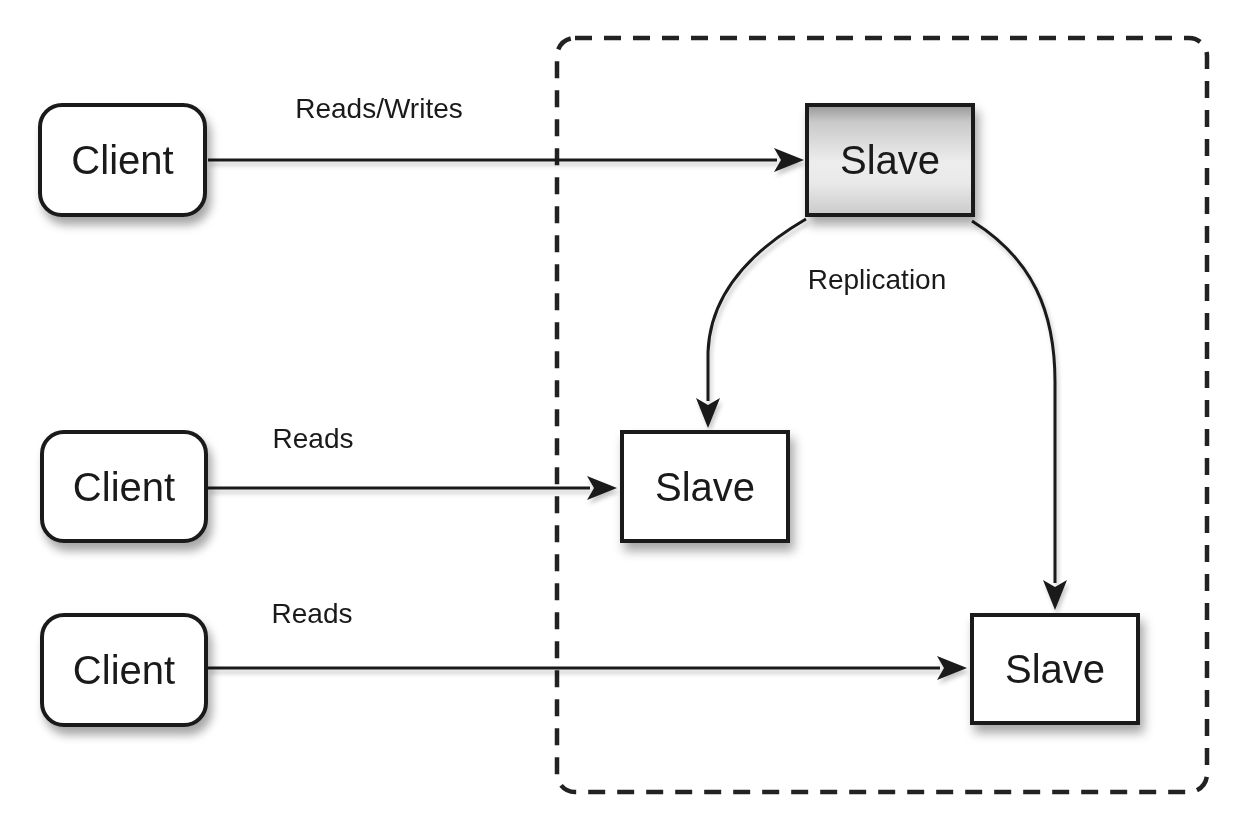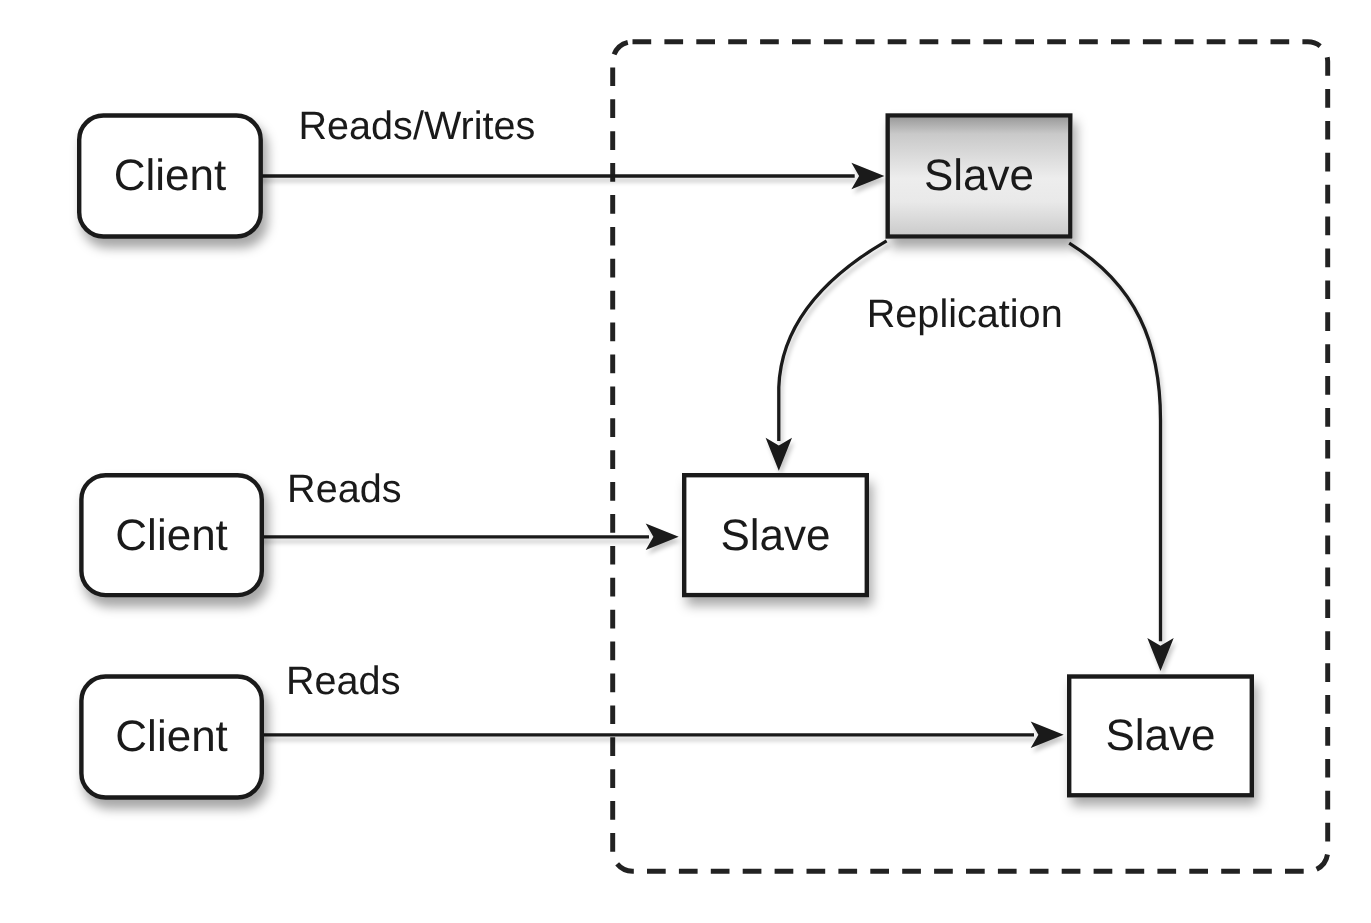--- a/index.html
+++ b/index.html
@@ -23,33 +23,33 @@
   .shadowed{filter:drop-shadow(2px 4px 2px rgba(0,0,0,0.22));}
 
   .node{
     position:absolute;
     display:flex;align-items:center;justify-content:center;
     border:4px solid var(--stroke);
     background:var(--node-fill);
     font-size:40px;line-height:1;
     box-shadow:4px 8px 10px rgba(0,0,0,0.35);
   }
-  .node.rounded{border-radius:24px;margin-left:32px;}
+  .node.rounded{border-radius:24px;}
   .node.master{
     background:linear-gradient(180deg,
       var(--master-grad-top) 0%,
       #c9c9c9 14%,
       var(--master-grad-mid) 52%,
       #e9e9e9 72%,
       var(--master-grad-bottom) 100%);
   }
 
   .edge-label{
     position:absolute;
-    font-size:36px;line-height:1.1;white-space:nowrap;
+    font-size:28px;line-height:1.1;white-space:nowrap;
     transform:translateX(-50%);
   }
 
   
   #node-client-1{left:38px;top:103px;width:169px;height:114px;}
   #node-client-2{left:40px;top:430px;width:168px;height:113px;}
   #node-client-3{left:40px;top:613px;width:168px;height:114px;}
   #node-master  {left:805px;top:103px;width:170px;height:114px;}
   #node-slave-1 {left:620px;top:430px;width:170px;height:113px;}
   #node-slave-2 {left:970px;top:613px;width:170px;height:112px;}

